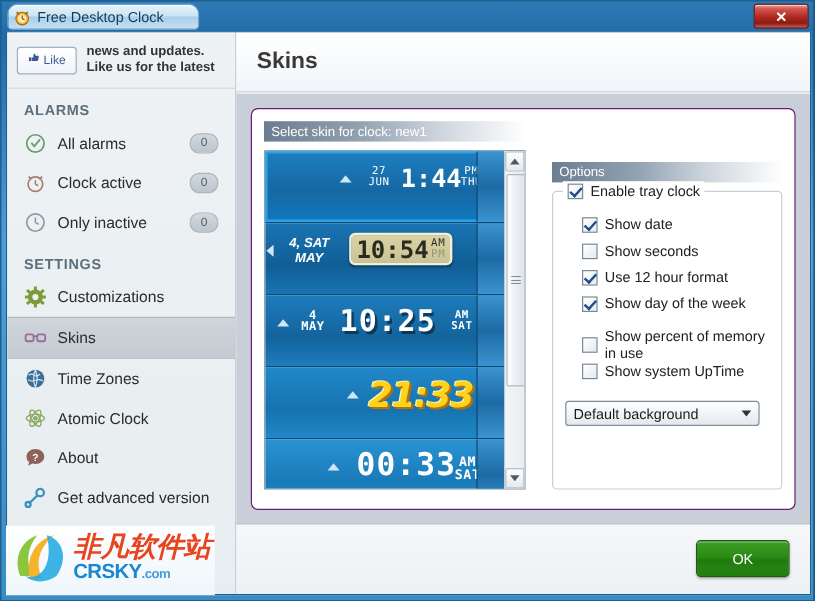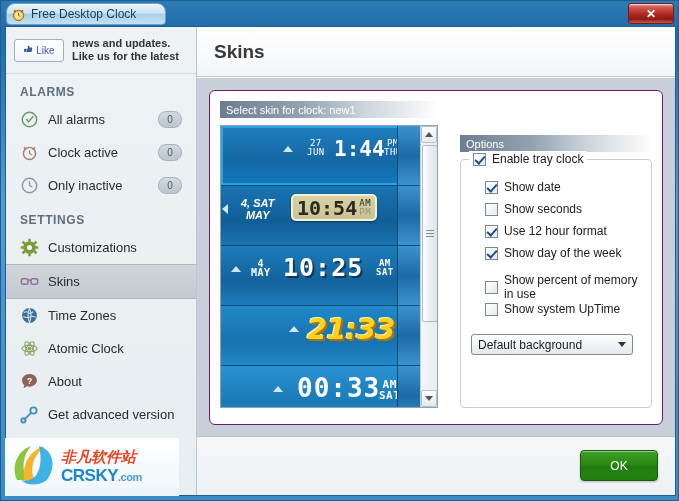--- a/index.html
+++ b/index.html
@@ -215,21 +215,21 @@
     box-shadow:inset 0 1px 0 rgba(255,255,255,.45), 0 1px 2px rgba(0,0,0,.25);
     color:#fff;font-size:12px;display:flex;align-items:center;justify-content:center;
     cursor:pointer;
   }
   
   .watermark{
     position:absolute;left:4px;bottom:4px;width:174px;height:58px;
     background:linear-gradient(180deg,#ffffff 0%, #eef6fb 100%);
     display:flex;align-items:center;overflow:hidden;
   }
-  .wm-cn{font-size:15px;font-weight:bold;color:#e8441f;
+  .wm-cn{font-size:23px;font-weight:bold;color:#e8441f;
          font-family:"DejaVu Sans",sans-serif;font-style:italic;line-height:19px;}
   .wm-en{font-size:17px;font-weight:bold;color:#1a87d0;line-height:17px;letter-spacing:-.5px;}
   .wm-en small{font-size:11px;color:#4a9cd8;}
 </style>
 </head>
 <body>
 
 <div class="window">
 
   <div class="titlebar">

